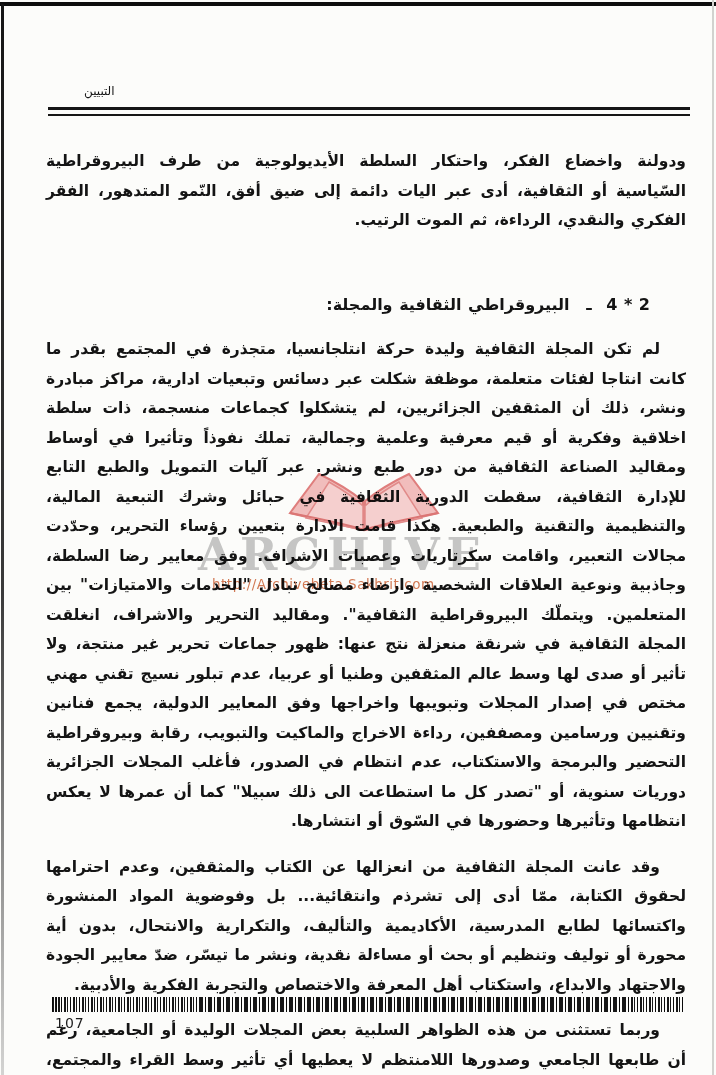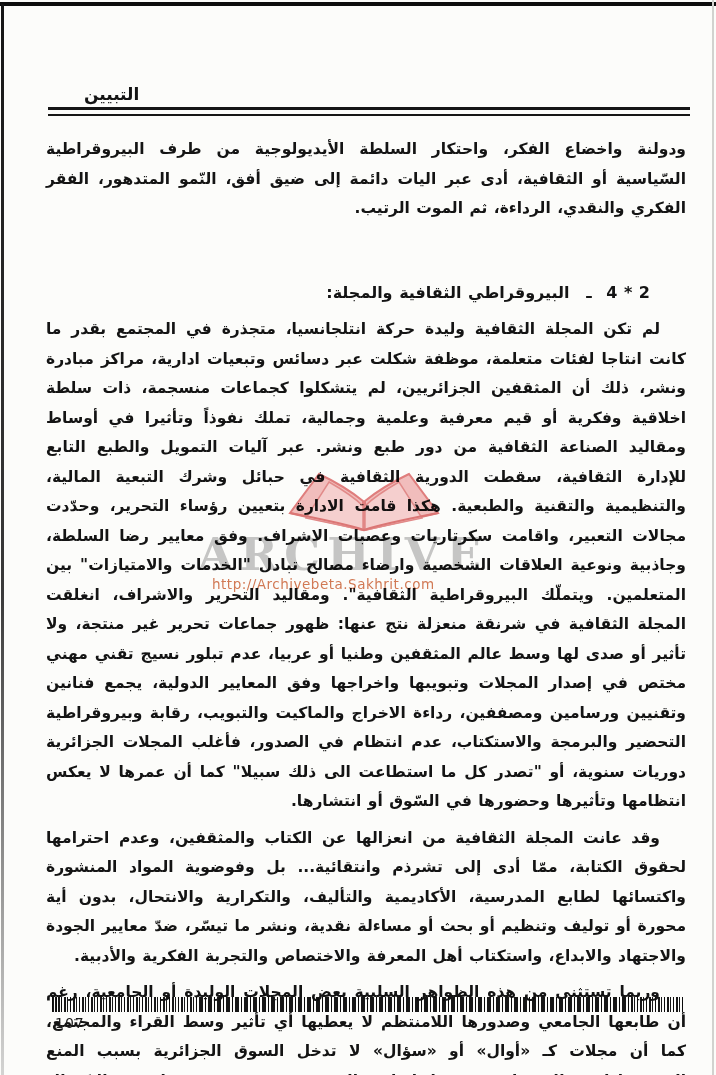--- a/index.html
+++ b/index.html
@@ -13,37 +13,37 @@
     color:#141414;
   }
   
   .edge-top{position:absolute;top:2px;left:0;width:716px;height:4px;background:#0d0d0d;}
   .edge-left{position:absolute;top:4px;left:1px;width:3px;height:1071px;
     background:linear-gradient(180deg,#151515 0%,#3a3a3a 55%,rgba(90,90,90,.25) 100%);}
   .edge-right{position:absolute;top:0;right:2px;width:2px;height:1075px;background:#d2d2cf;}
   
   .running-title{
     position:absolute;top:84px;left:84px;
-    font-size:17px;font-weight:bold;direction:rtl;
+    font-size:12px;font-weight:normal;direction:rtl;
   }
   .double-rule{
     position:absolute;top:107px;left:48px;width:642px;height:4px;
     border-top:3px solid #161616;border-bottom:2px solid #161616;
   }
   
   .body-text{
     position:absolute;top:131px;right:30px;left:46px;
     direction:rtl;
     text-align:justify;
     font-size:15.5px;
     line-height:29.5px;
     font-weight:bold;
     word-spacing:1px;
   }
-  .para{margin:4px 0 7px 0;text-indent:26px;}
+  .para{margin:16px 0 7px 0;text-indent:26px;}
   .para.no-indent{text-indent:0;}
   .heading{
     margin:4px 36px 8px 0;
     font-size:16px;
     font-weight:bold;
     text-align:right;
     text-indent:0;
   }
   .sec-num{display:inline-block;direction:ltr;unicode-bidi:isolate;margin-left:8px;margin-top:47px;}
   .sec-dash{margin-left:10px;}

